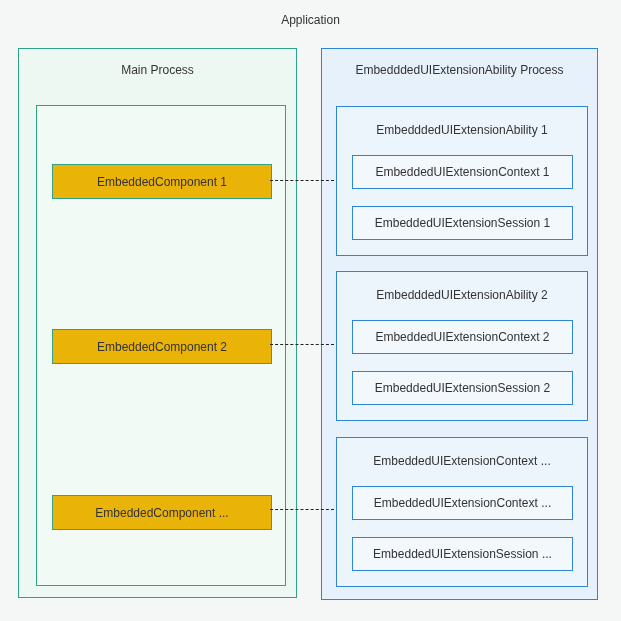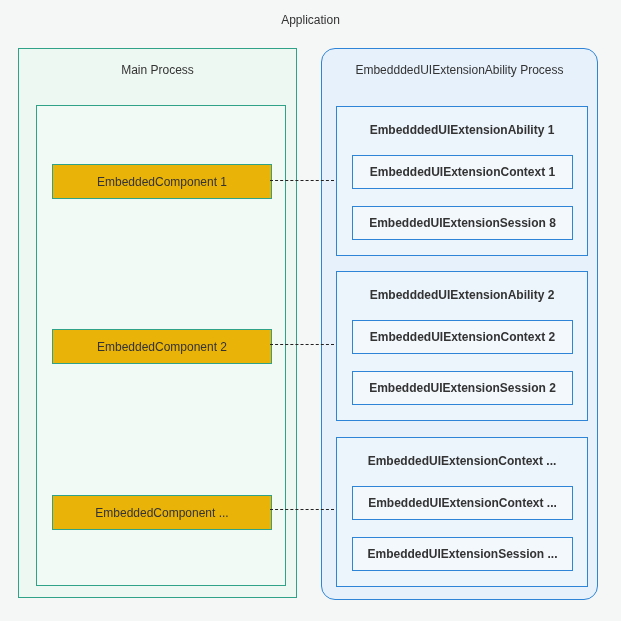--- a/index.html
+++ b/index.html
@@ -38,23 +38,23 @@
     left:15px; width:220px; height:35px; background:#eab308;
     display:flex; align-items:center; justify-content:center;
     white-space:nowrap;
   }
   .component.c1 { top:58px; }
   .component.c2 { top:223px; }
   .component.c3 { top:389px; }
 
   
   .blue-border { border:1.5px solid #2e85d8; }
-  .ext-process { left:321px; top:48px; width:277px; height:552px; background:#e7f1fb;border-radius:14px; }
+  .ext-process { left:321px; top:48px; width:277px; height:552px; background:#e7f1fb; }
   .ext-process > .box-title { top:15px; }
-  .ability { left:14px; width:252px; height:150px; background:#edf5fc;font-weight:bold; }
+  .ability { left:14px; width:252px; height:150px; background:#edf5fc; }
   .ability.a1 { top:57px; }
   .ability.a2 { top:222px;padding-left:12px; }
   .ability.a3 { top:388px; }
   .ability > .box-title { top:17px; }
   .subbox {
     position:absolute; left:15px; width:221px; height:34px;
     box-sizing:border-box; background:#f3f8fd;
     display:flex; align-items:center; justify-content:center;
     white-space:nowrap;
   }
@@ -97,21 +97,21 @@
 
   <div class="box blue-border ext-process">
     <div class="box-title">EmbedddedUIExtensionAbility Process</div>
 
     <div class="box blue-border ability a1">
       <div class="box-title">EmbedddedUIExtensionAbility 1</div>
       <div class="subbox blue-border ctx">
         <span>EmbeddedUIExtensionContext 1</span>
       </div>
       <div class="subbox blue-border ses">
-        <span>EmbeddedUIExtensionSession 8</span>
+        <span>EmbeddedUIExtensionSession 1</span>
       </div>
     </div>
 
     <div class="box blue-border ability a2">
       <div class="box-title">EmbedddedUIExtensionAbility 2</div>
       <div class="subbox blue-border ctx">
         <span>EmbeddedUIExtensionContext 2</span>
       </div>
       <div class="subbox blue-border ses">
         <span>EmbeddedUIExtensionSession 2</span>

